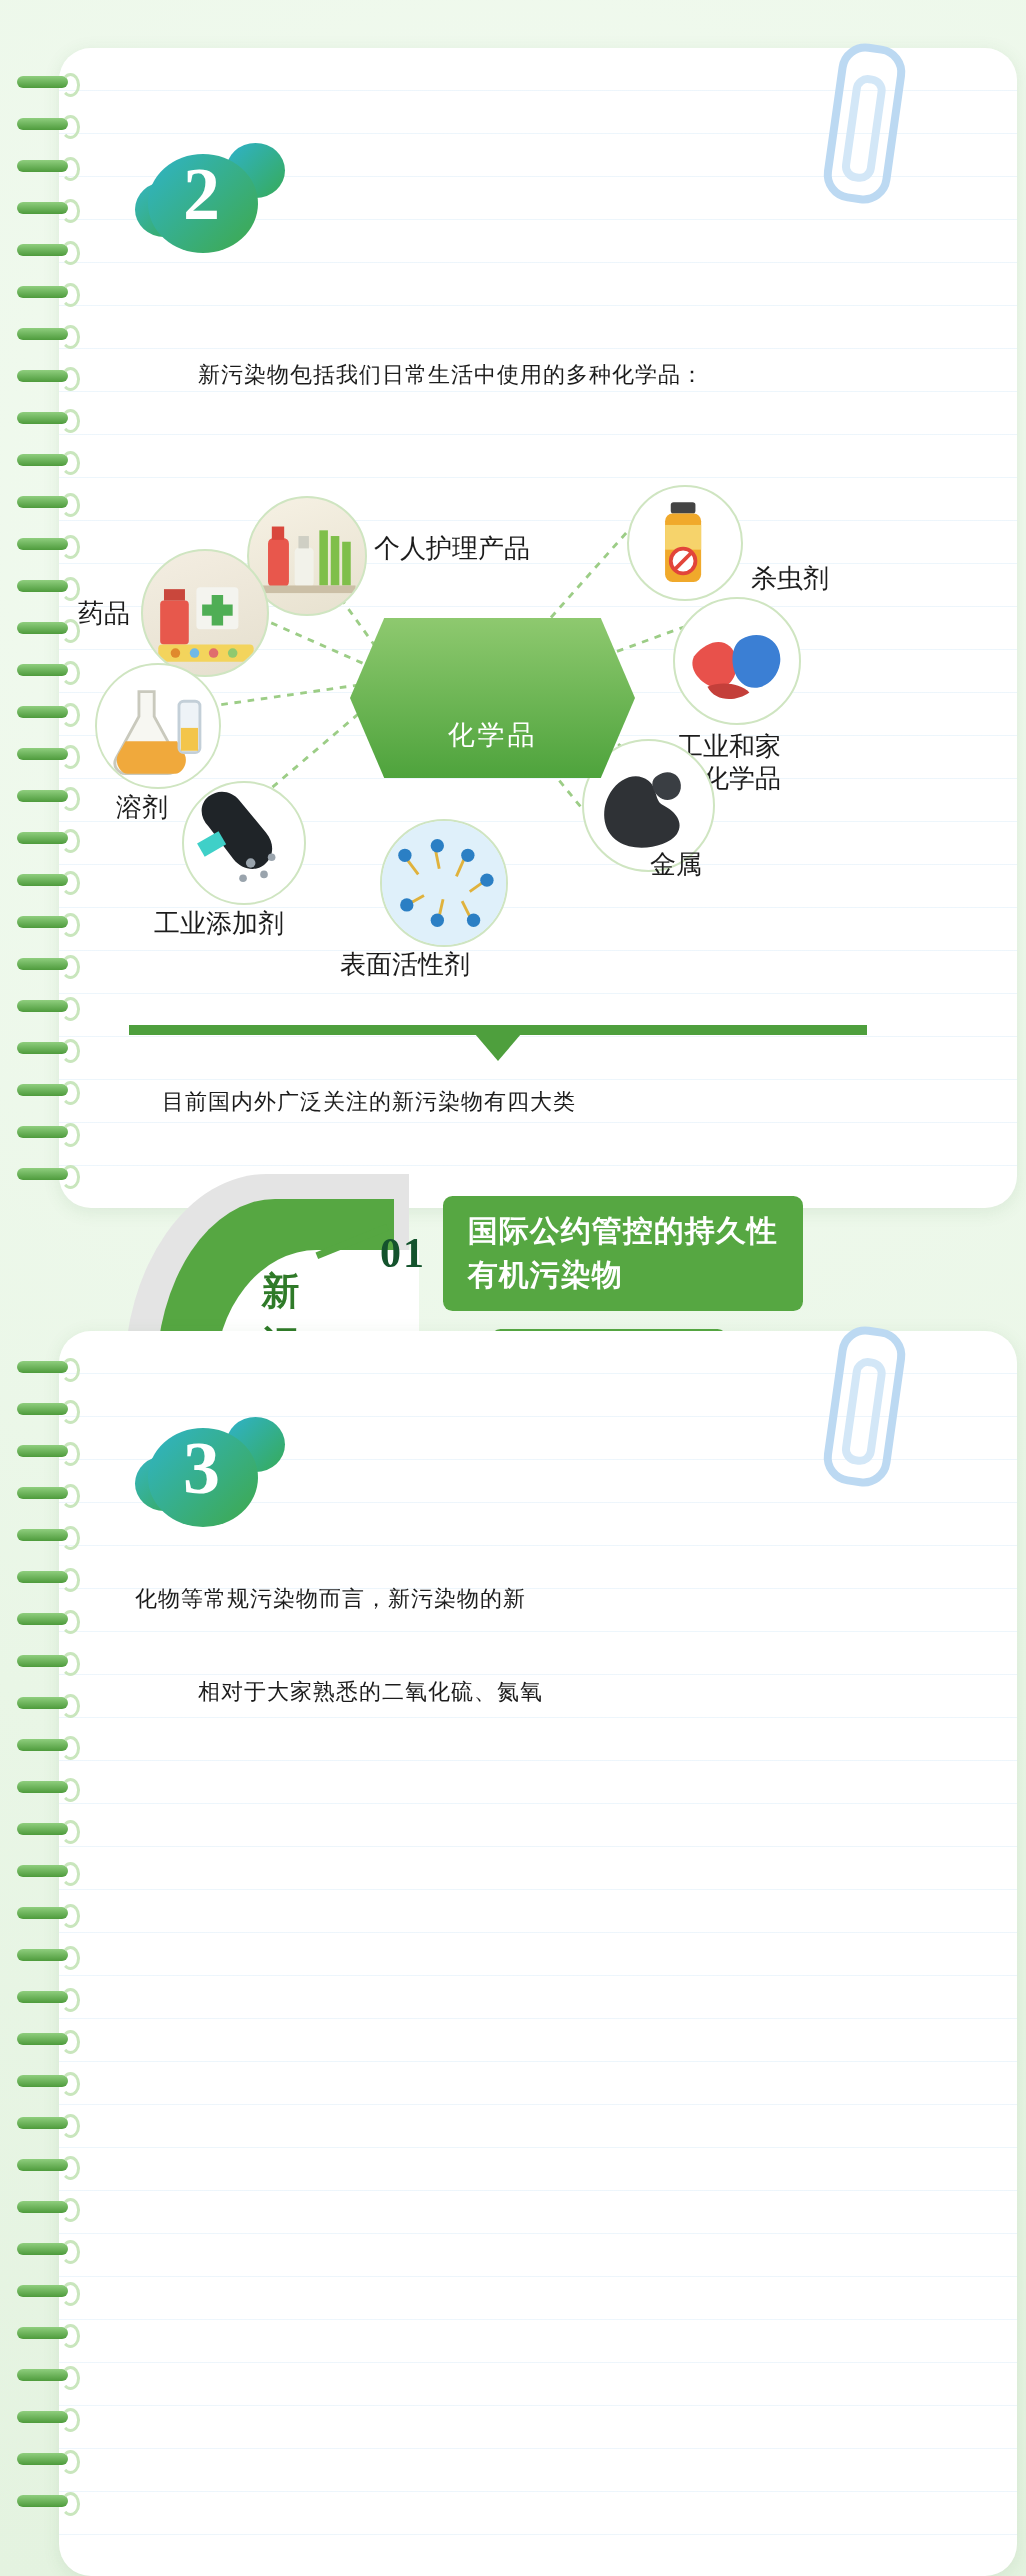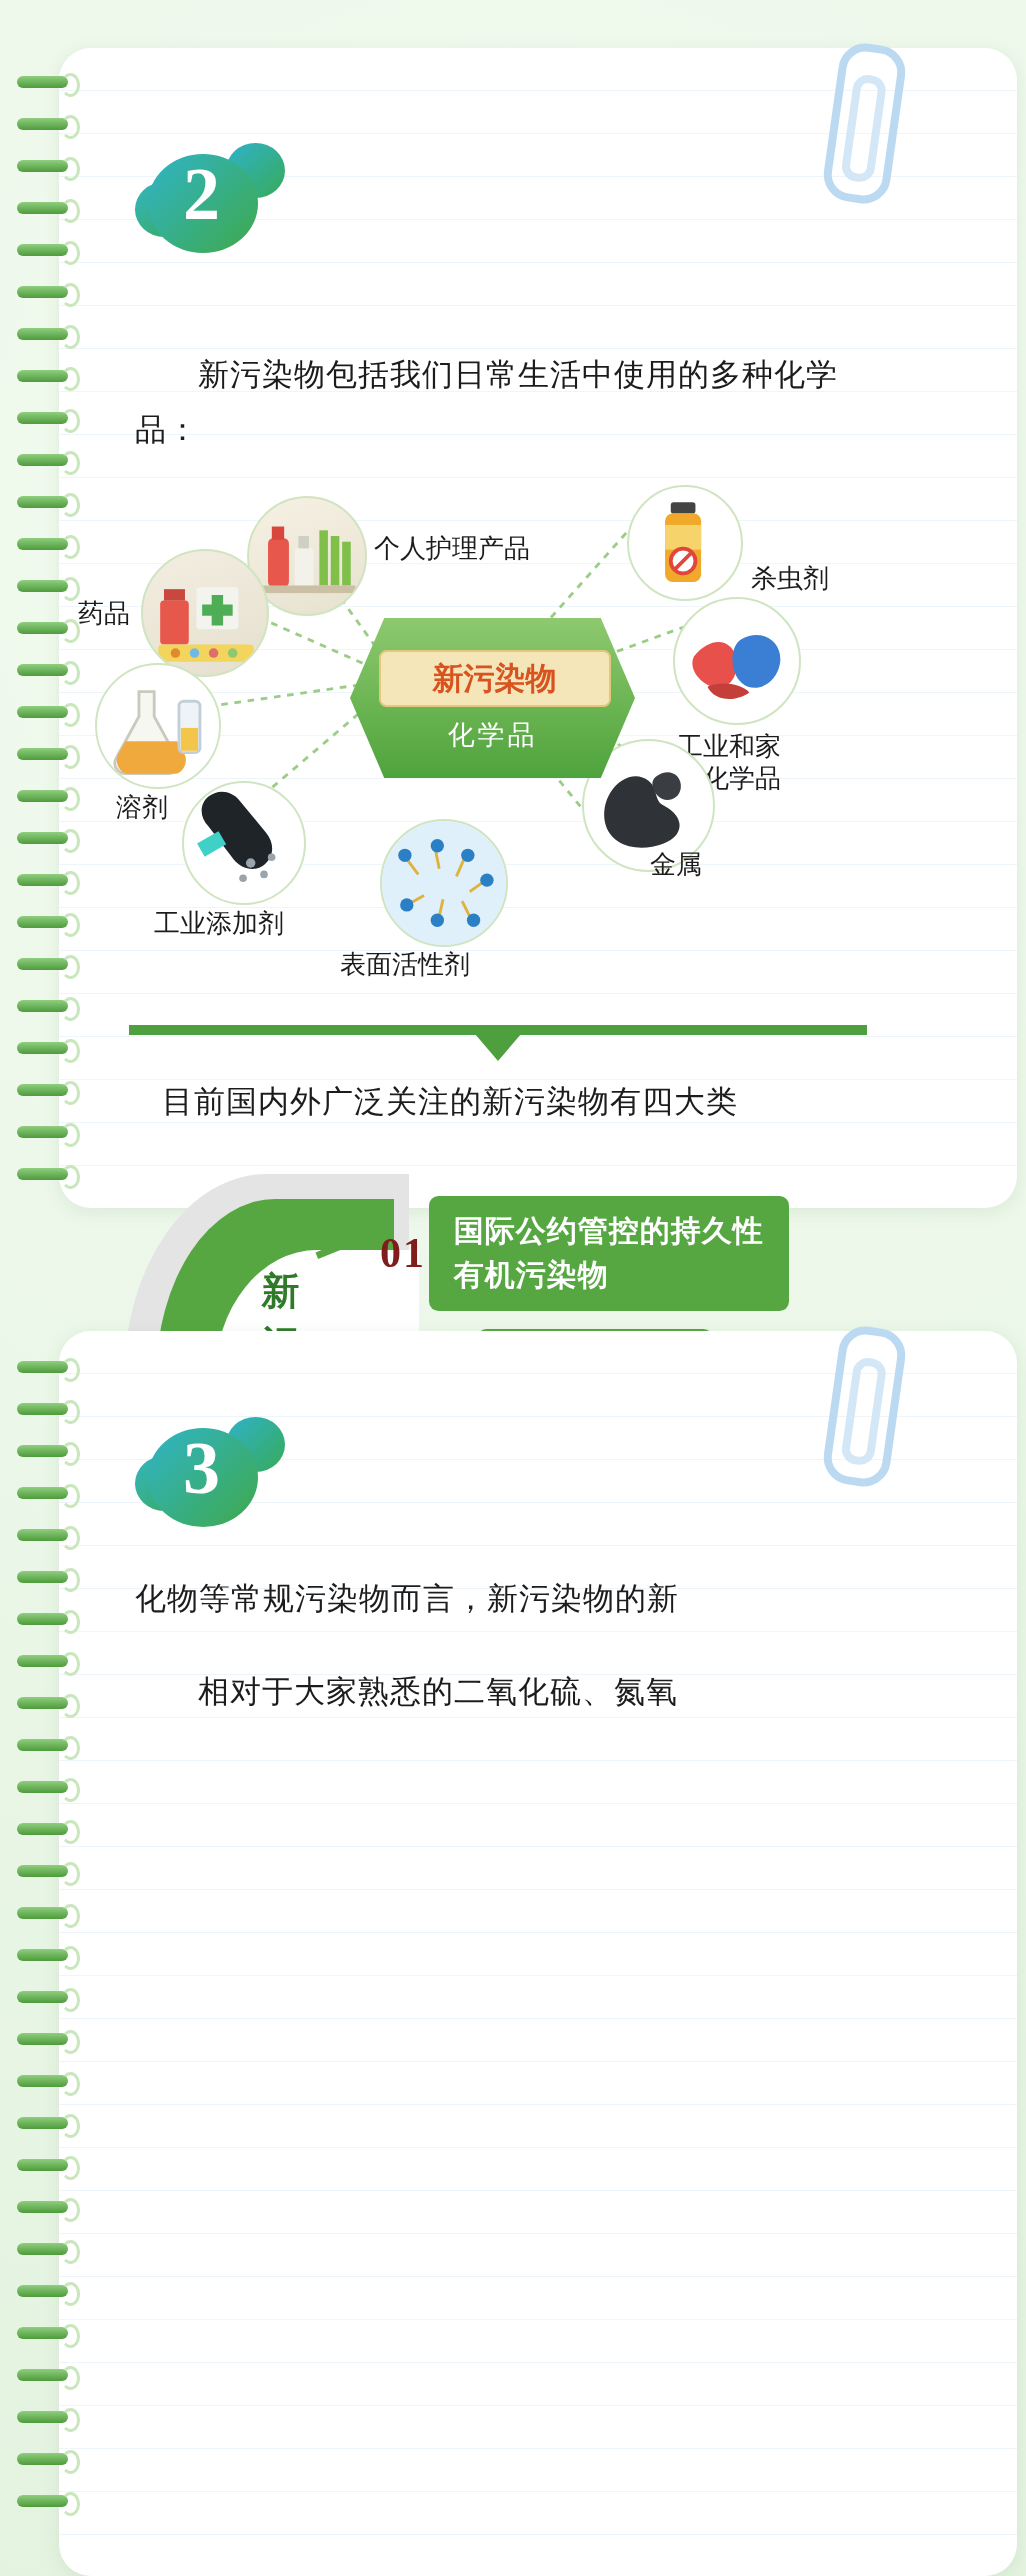--- a/index.html
+++ b/index.html
@@ -99,21 +99,21 @@
   }
   .h-swoosh{
     position:absolute;right:-5.7px;top:-25px;width:342px;height:67px;
     border-top:9.5px solid #e7e7e7;border-radius:50%/100% 100% 0 0;
     transform:rotate(-6deg);
   }
 
   
   .para{
     position:absolute;
-    font-size:31px;line-height:55px;color:#1c1c1c;
+    font-size:22px;line-height:55px;color:#1c1c1c;
     letter-spacing:1px;
   }
 
   
   .map{position:absolute;left:95px;top:475px;width:798px;height:437px;}
   .node{
     position:absolute;border-radius:50%;overflow:hidden;
     border:2.9px solid #cfe5c1;background:#fff;
   }
   .nlabel{
@@ -160,22 +160,22 @@
         border-radius:180px 0 0 180px;}
   .arc3{left:91px;top:76px;width:204px;height:257px;background:#fff;
         border-radius:128px 0 0 128px;}
   .fan-text{
     position:absolute;left:105px;top:91px;width:105px;text-align:center;
     color:#2f7a28;font-size:38px;font-weight:bold;line-height:53px;
     letter-spacing:1.9px;
   }
   .catrow{position:absolute;display:flex;align-items:center;}
   .catnum{
-    font-size:42px;color:#7f1d1d;font-weight:bold;
-    font-family:"Liberation Serif",serif;margin-right:3px;letter-spacing:1.9px;
+    font-size:42px;color:#14532d;font-weight:bold;
+    font-family:"Liberation Serif",serif;margin-right:17px;letter-spacing:1.9px;
   }
   .catpill{
     background:#56a742;color:#fff;border-radius:9.5px;
     font-size:30px;line-height:44px;padding:13.3px 25px;font-weight:bold;
     letter-spacing:1px;
   }
   .catline{
     position:absolute;height:6.7px;background:#56a742;
   }
 
@@ -384,21 +384,20 @@
           <circle cx="26" cy="88" r="7"></circle>
           <circle cx="58" cy="104" r="7"></circle>
         <circle cx="96" cy="104" r="7"></circle>
       </g>
     </svg>
   </div>
   <div class="nlabel" style="left:245px;top:473px;">表面活性剂</div>
 
   <div class="hexbox">
     <div class="hex"></div>
-    <div class="hex-badge">新污染物</div>
     <div class="hex-sub">化学品</div>
   </div>
 </div>
 
 <div class="divbar"></div>
 <div class="divtri"></div>
 
 <div class="para" style="left:162px;top:1074px;width:722px;">目前国内外广泛关注的新污染物有四大类</div>
 
 <div class="fan">

